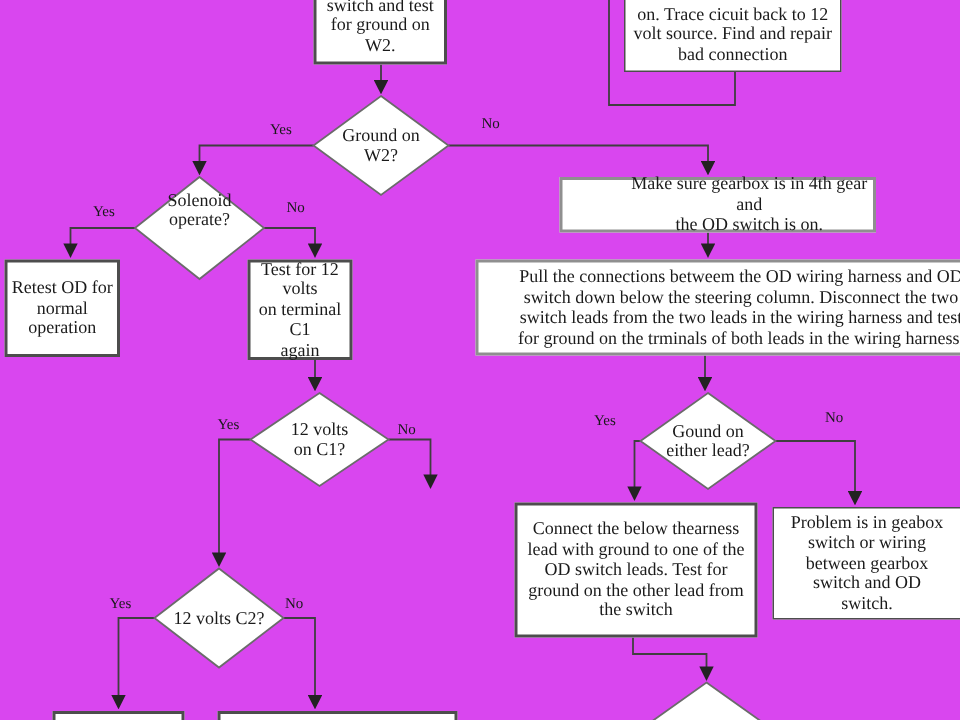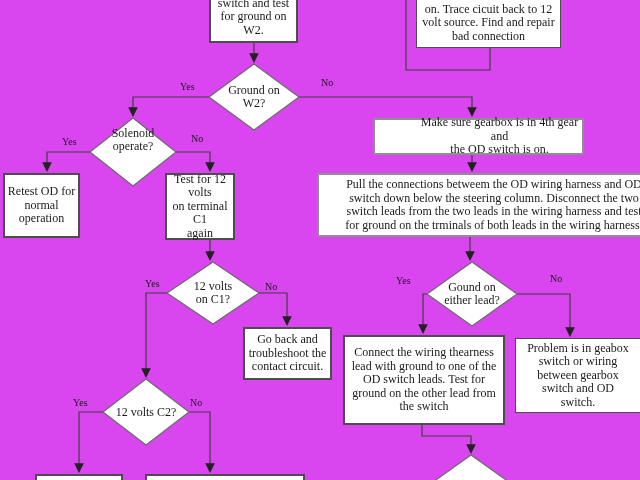--- a/index.html
+++ b/index.html
@@ -98,28 +98,23 @@
 the OD switch is on.</div>
   </div>
 
   <div class="box gray" style="left:317px;top:173px;width:354px;height:64px;">
     <div class="btxt">Pull the connections betweem the OD wiring harness and OD
 switch down below the steering column.  Disconnect the two
 switch leads from the two leads in the wiring harness and test
 for ground on the trminals of both leads in the wiring harness.</div>
   </div>
 
-  <div class="box" style="left:243px;top:327px;width:89px;height:53px;">
-    <div class="btxt">Go back and
-troubleshoot the
-contact circuit.</div>
-  </div>
 
   <div class="box" style="left:343px;top:335px;width:162px;height:90px;">
-    <div class="btxt">Connect the wiring thearness
+    <div class="btxt">Connect the below thearness
 lead with ground to one of the
 OD switch leads.  Test for
 ground on the other lead from
 the switch</div>
   </div>
 
   <div class="box thin" style="left:515px;top:338px;width:126px;height:75px;">
     <div class="btxt">Problem is in geabox
 switch or wiring
 between gearbox

